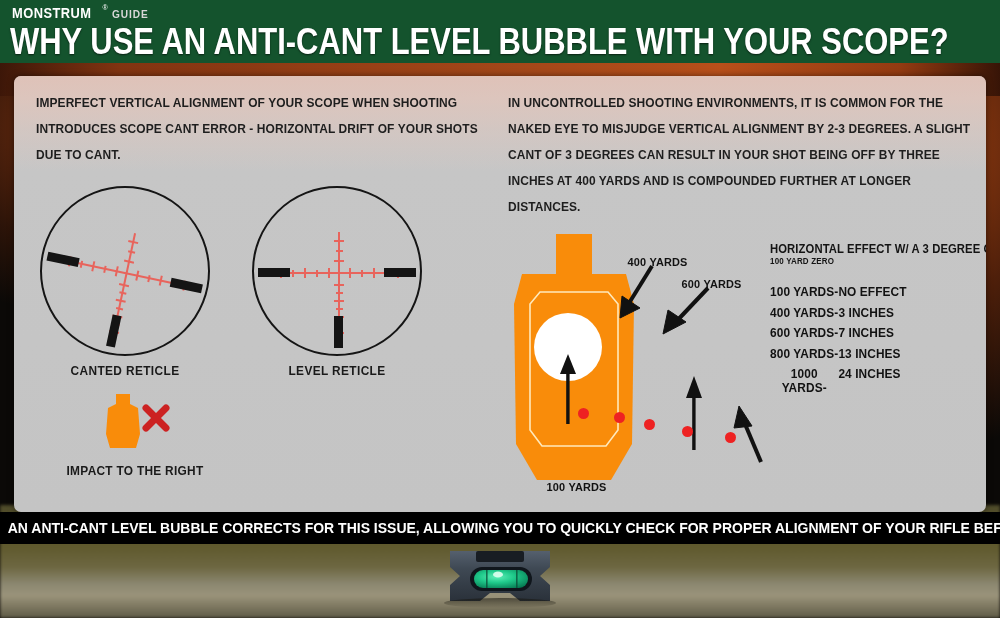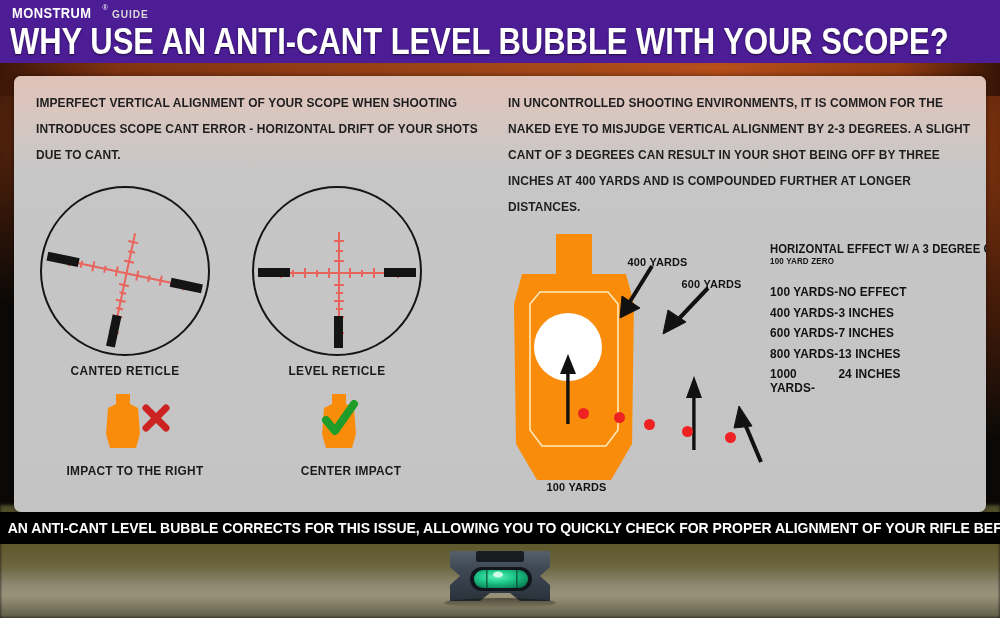--- a/index.html
+++ b/index.html
@@ -45,21 +45,21 @@
     position:absolute; left:0; right:0; top:62px; height:34px;
     background:linear-gradient(to right,
       rgba(60,22,8,0.9) 0%, rgba(140,56,18,0.85) 12%, rgba(180,74,24,0.8) 30%,
       rgba(190,82,28,0.85) 52%, rgba(200,86,28,0.9) 72%, rgba(150,60,18,0.85) 90%, rgba(50,18,6,0.9) 100%);
     z-index:2; pointer-events:none;
   }
 
   
   #header{
     position:absolute; left:0; top:0; width:1000px; height:63px;
-    background:#4c1d95; z-index:10;
+    background:#14532d; z-index:10;
   }
   #logo-row{
     position:absolute; left:12px; top:5px;
     display:flex; align-items:flex-start; gap:4px;
   }
   #logo-monstrum{
     color:#ffffff; font-size:14px; font-weight:bold;
     letter-spacing:0.5px; font-family:"Liberation Sans", sans-serif;
     transform:scaleX(0.92); transform-origin:left center;
   }
@@ -159,21 +159,21 @@
   
   #table-block{ position:absolute; left:756px; top:166px; width:215px; }
   #table-title{
     color:#141414; font-size:12px; font-weight:bold; letter-spacing:0.1px;
     white-space:nowrap; transform:scaleX(0.94); transform-origin:left center;
   }
   #table-sub{
     color:#141414; font-size:8.5px; font-weight:bold; letter-spacing:0.2px;
     margin-top:0px; transform:scaleX(0.94); transform-origin:left center;
   }
-  #table-rows{ margin-top:19px; }
+  #table-rows{ margin-top:19px;text-align:center; }
   .trow{
     display:flex; margin-bottom:6.5px;
     color:#121212; font-size:12.5px; font-weight:bold; letter-spacing:0.1px;
     transform:scaleX(0.95); transform-origin:left center;
   }
   .tdist{ width:72px; }
   .tval{ }
 
   
   #footer-banner{
@@ -284,27 +284,20 @@
     <svg width="120" height="75" viewBox="0 0 120 75">
       <path d="M26 6 L40 6 L40 16 L48 20 L50 46 L46 60 L20 60 L16 46 L18 20 L26 16 Z" fill="#f98c0a"></path>
       <g stroke="#cc2222" stroke-width="7" stroke-linecap="round">
         <line x1="56" y1="20" x2="76" y2="40"></line>
         <line x1="76" y1="20" x2="56" y2="40"></line>
       </g>
     </svg>
     <div class="mini-caption">IMPACT TO THE RIGHT</div>
   </div>
 
-  <div class="mini-block" style="left:292px; top:312px; width:70px; height:100px;">
-    <svg width="120" height="75" viewBox="0 0 120 75">
-      <path d="M26 6 L40 6 L40 16 L48 20 L50 46 L46 60 L20 60 L16 46 L18 20 L26 16 Z" fill="#f98c0a"></path>
-      <path d="M20 32 L29 43 L48 16" stroke="#1f9c2a" stroke-width="8" fill="none" stroke-linecap="round" stroke-linejoin="round"></path>
-    </svg>
-    <div class="mini-caption">CENTER IMPACT</div>
-  </div>
 
   <div id="big-target-wrap">
     <svg width="290" height="260" viewBox="0 0 290 260" style="position:absolute;left:0;top:0;">
 
       <path d="M60 0 L96 0 L96 40 L60 40 Z" fill="#f98c0a"></path>
 
       <path d="M26 40 L130 40 L138 70 L136 210 L115 246 L41 246 L20 210 L18 70 Z" fill="#f98c0a"></path>
 
       <path d="M44 58 L112 58 L122 70 L122 196 L110 212 L46 212 L34 196 L34 70 Z" fill="none" stroke="#ffe9bc" stroke-width="1.6"></path>
 

